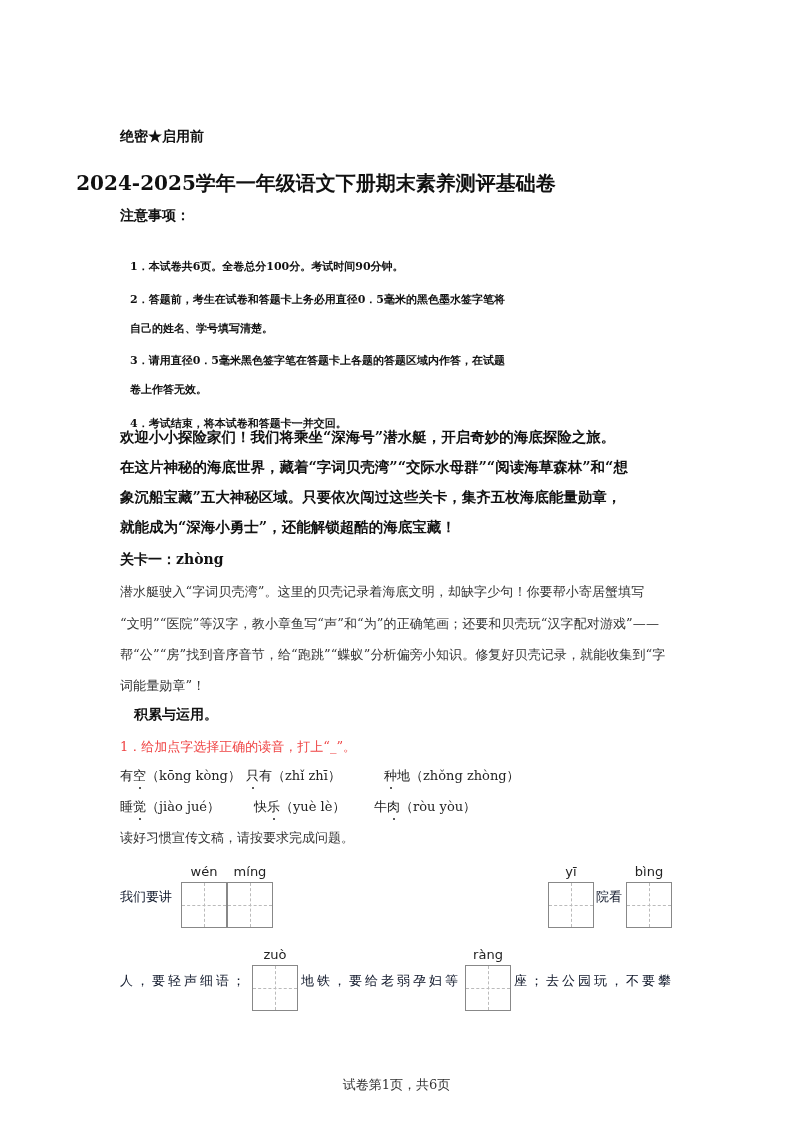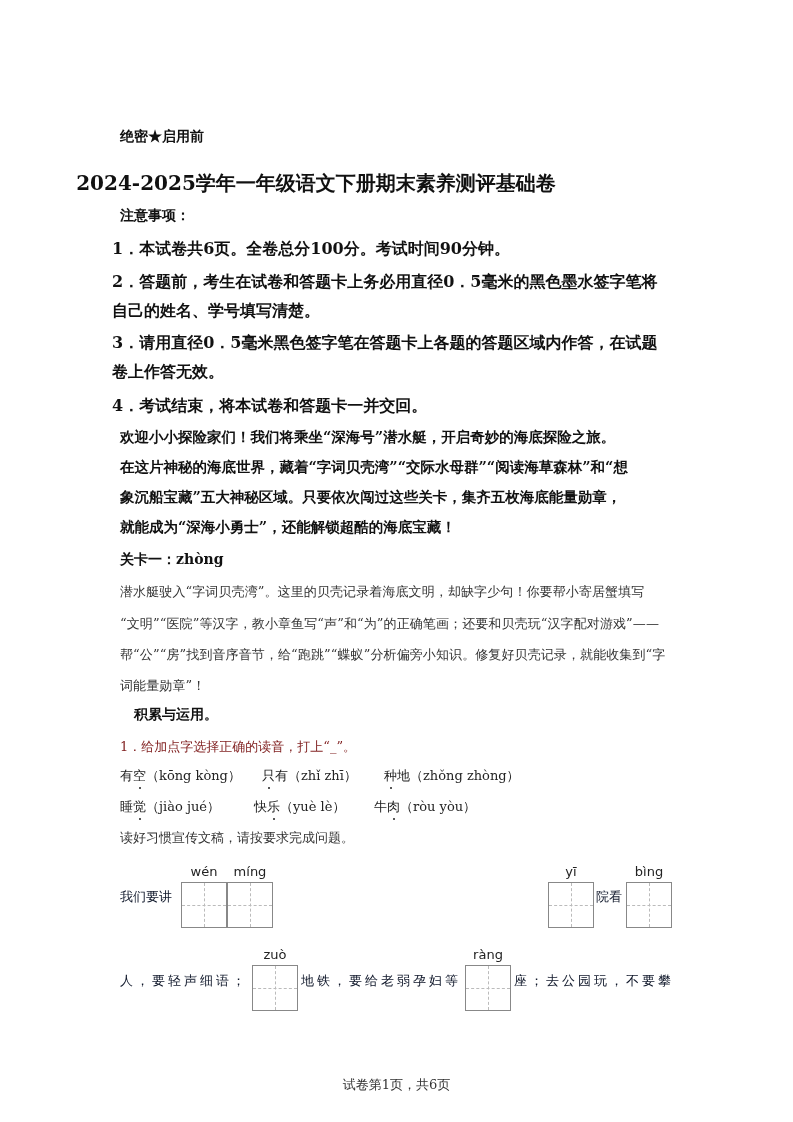--- a/index.html
+++ b/index.html
@@ -6,26 +6,26 @@
   body { width: 793px; height: 1122px; position: relative; overflow: hidden; color: #111; }
   .page { position: absolute; left: 0; top: 0; width: 793px; height: 1122px; background: #fff; }
   .abs { position: absolute; white-space: nowrap; }
   .serif { font-family: "DejaVu Serif", "Liberation Serif", serif; text-align: right; }
   .sans { font-family: "DejaVu Sans", "Liberation Sans", sans-serif; }
   .bold { font-weight: bold; }
 
   .confidential { left: 120px; top: 128px; font-size: 14px; }
   .title { left: 0; width: 632px; text-align: center; top: 170px; font-size: 20px; }
   .notice-head { left: 120px; top: 207px; font-size: 14px; }
-  .notice { left: 112px; font-size: 16px; }
+  .notice { left: 130px; font-size: 11px; margin-top: 20px; }
   .intro { left: 120px; font-size: 14.5px; }
   .level { left: 120px; top: 551px; font-size: 14px; }
   .story { left: 120px; font-size: 13px; color: #333; letter-spacing: 0.1px; }
   .section { left: 120px; top: 706px; font-size: 14px; margin-left: 14px; }
-  .q1 { left: 120px; top: 738px; font-size: 13px; color: #7f1d1d; }
+  .q1 { left: 120px; top: 738px; font-size: 13px; color: #ef4444; }
   .opt { font-size: 13px; color: #222; }
   .dot { position: relative; display: inline-block; }
   .dot::after { content: ""; position: absolute; left: 50%; bottom: -4px; width: 2px; height: 2px; margin-left: -1px; background: #222; border-radius: 50%; }
   .read { left: 120px; top: 829px; font-size: 13px; color: #333; }
 
   .fill-line { font-size: 13px; color: #0f172a; }
   .box {
     position: absolute; width: 46px; height: 46px; border: 1px solid #888; box-sizing: border-box;
     background:
       linear-gradient(to right, transparent 22px, transparent 22px),
@@ -65,21 +65,21 @@
   <div class="abs serif story" style="top:646px">帮“公”“房”找到音序音节，给“跑跳”“蝶蚁”分析偏旁小知识。修复好贝壳记录，就能收集到“字</div>
   <div class="abs serif story" style="top:677px">词能量勋章”！</div>
 
   <div class="abs serif bold section">积累与运用。</div>
 
   <div class="abs serif q1">1．给加点字选择正确的读音，打上“_”。</div>
 
   <div class="abs serif opt" style="left:120px; top:767px">
     <span>有</span><span class="dot">空</span><span>（kōng kòng）</span>
   </div>
-  <div class="abs serif opt" style="left:262px; top:767px">
+  <div class="abs serif opt" style="left:246px; top:767px">
     <span class="dot">只</span><span>有</span><span>（zhǐ zhī）</span>
   </div>
   <div class="abs serif opt" style="left:384px; top:767px">
     <span class="dot">种</span><span>地</span><span>（zhǒng zhòng）</span>
   </div>
 
   <div class="abs serif opt" style="left:120px; top:798px">
     <span>睡</span><span class="dot">觉</span><span>（jiào jué）</span>
   </div>
   <div class="abs serif opt" style="left:254px; top:798px">

